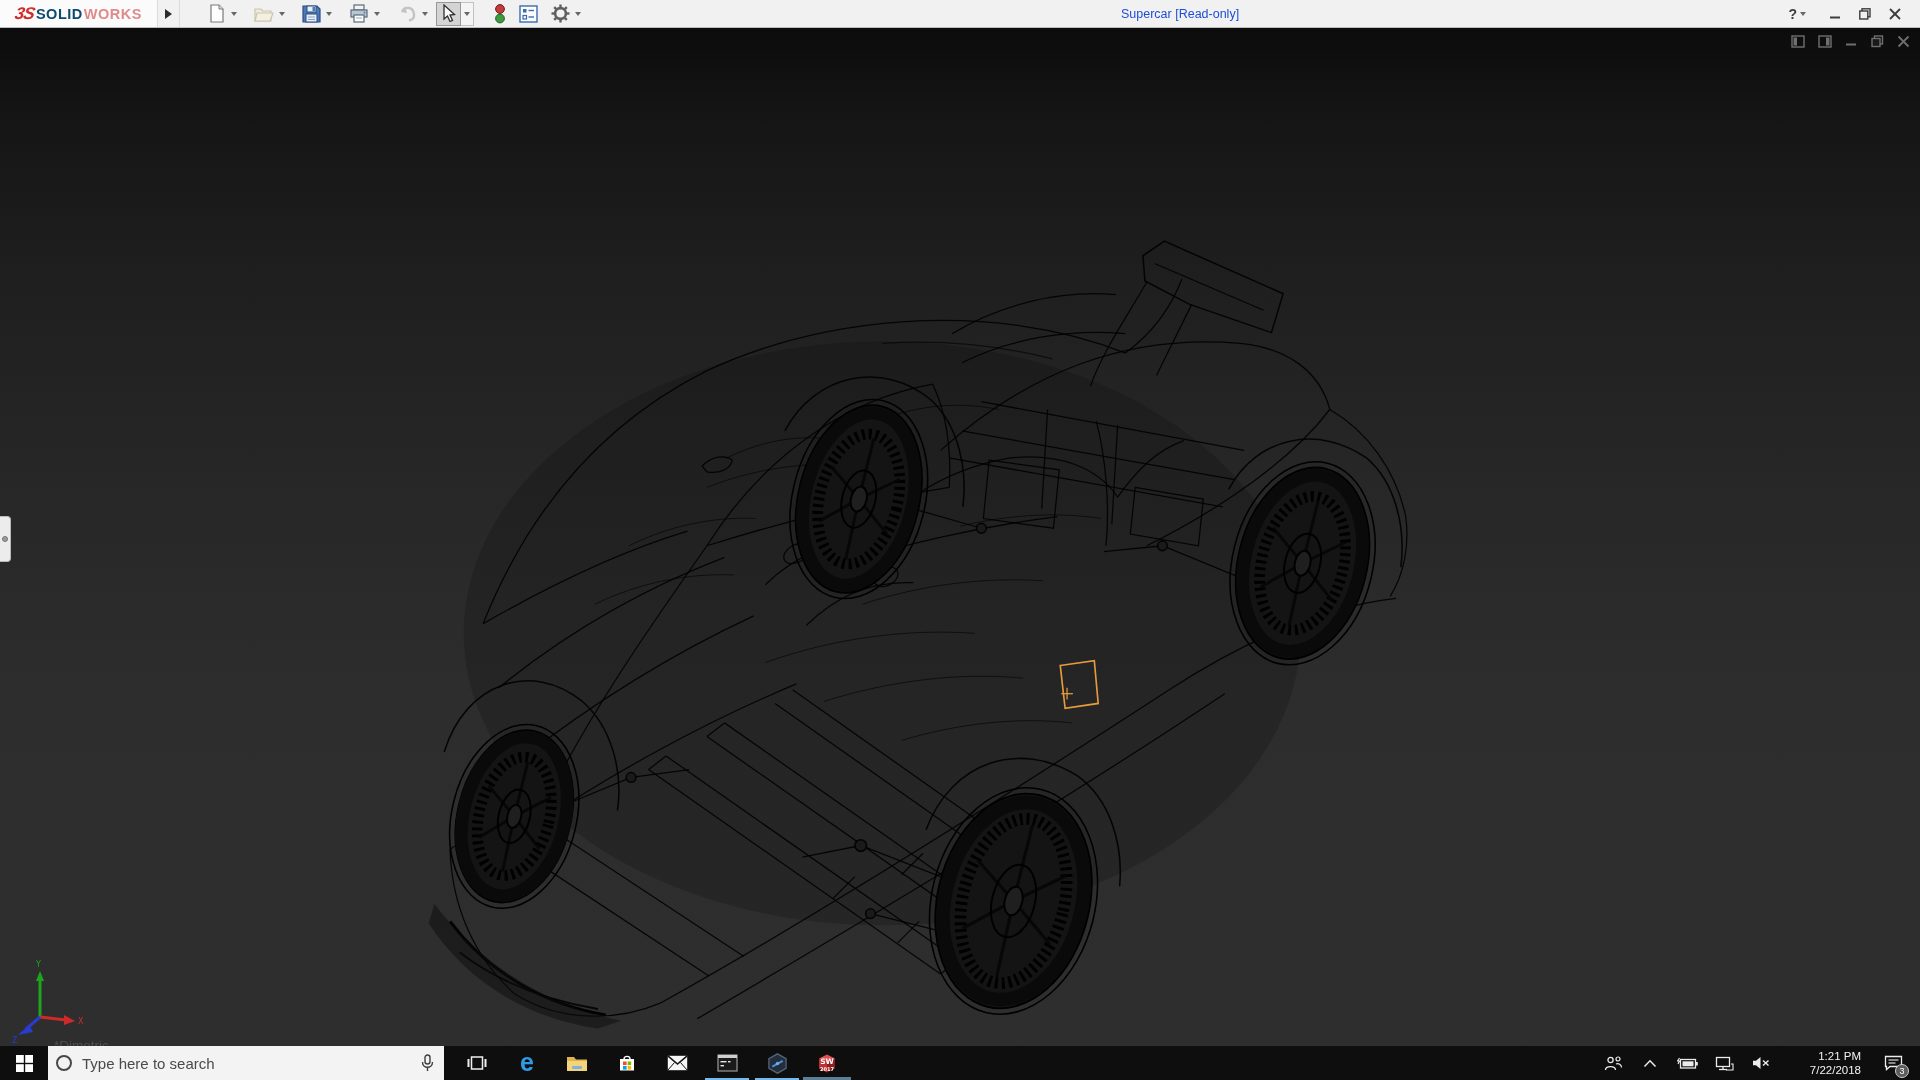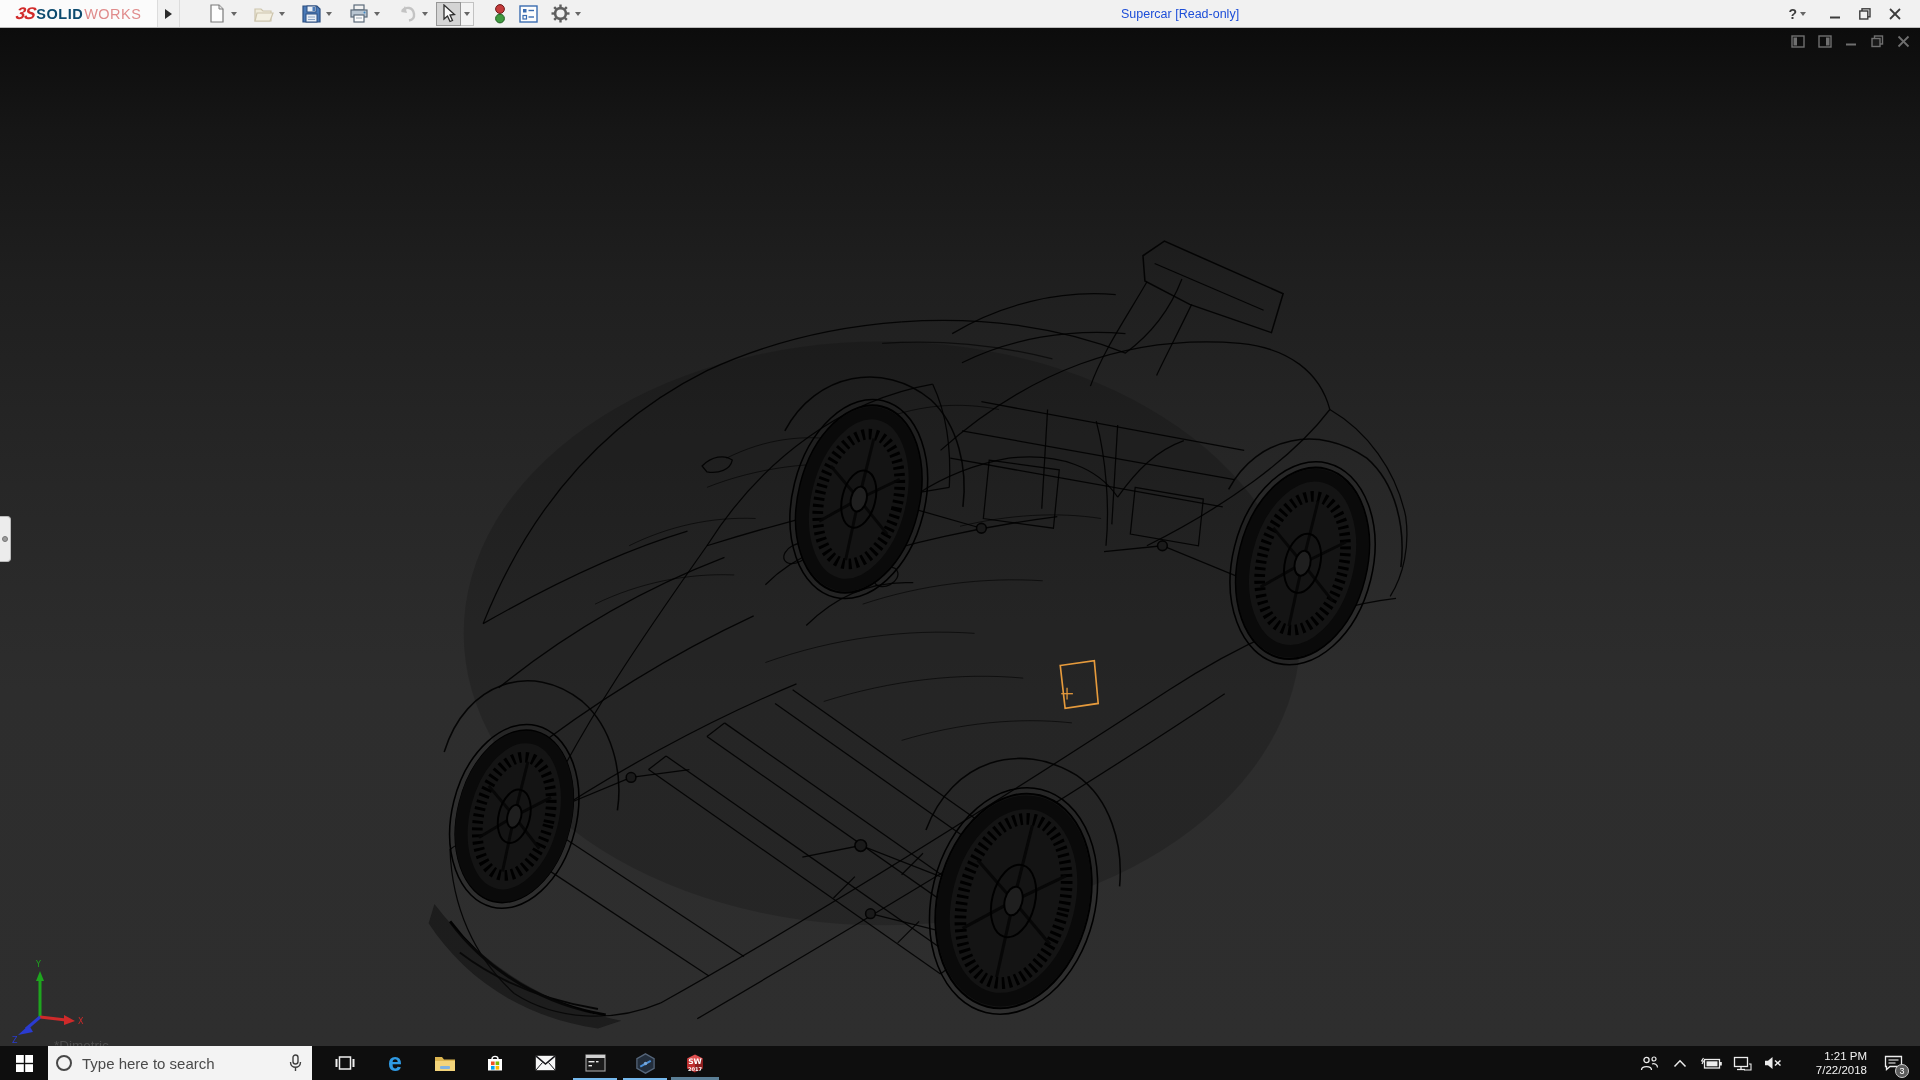--- a/index.html
+++ b/index.html
@@ -6,21 +6,21 @@
     font-family:"Liberation Sans","DejaVu Sans",sans-serif;-webkit-font-smoothing:antialiased;}
   *{box-sizing:border-box;}
 
   
   .titlebar{position:absolute;top:0;left:0;width:1920px;height:28px;background:#f1f1f1;
     border-bottom:1px solid #bdbdbd;display:flex;align-items:stretch;z-index:30;}
   .logo-area{width:158px;background:#fbfbfb;border-right:1px solid #dcdcdc;display:flex;
     align-items:center;justify-content:center;gap:2px;}
   .logo-mark{color:#d22b2b;font-weight:bold;font-style:italic;font-size:17px;letter-spacing:-1px;transform:skewX(-12deg);}
   .logo-bold{color:#0c4a6e;font-weight:bold;font-size:14.5px;letter-spacing:.5px;}
-  .logo-light{color:#e08b8b;font-weight:normal;font-size:14.5px;letter-spacing:.5px;margin-left:-1px;}
+  .logo-light{color:#e08b8b;font-weight:bold;font-size:14.5px;letter-spacing:.5px;margin-left:-1px;}
   .flyout-btn{width:22px;display:flex;align-items:center;justify-content:center;border-right:1px solid #dcdcdc;}
   .tri-right{width:0;height:0;border-top:5px solid transparent;border-bottom:5px solid transparent;border-left:7px solid #2b2b2b;}
   .tools{display:flex;align-items:center;margin-left:26px;gap:0;}
   .tbtn{height:24px;display:flex;align-items:center;padding:0 2px;}
   .tbtn svg{display:block;}
   .caret{width:0;height:0;border-left:3.5px solid transparent;border-right:3.5px solid transparent;
     border-top:4px solid #666;margin:0 6px 0 3px;}
   .tool-gap{width:9px;}
   .select-wrap{display:flex;align-items:stretch;height:24px;margin-left:2px;}
   .select-main{background:#d4d4d4;border:1px solid #979797;display:flex;align-items:center;padding:0 4px;}
@@ -43,29 +43,29 @@
   .flyout-tab .dot{position:absolute;left:2px;top:19px;width:6px;height:6px;border-radius:50%;
     background:#9b9b9b;border:1px solid #777;}
   .orientation-label{position:absolute;left:14px;top:1010px;font-size:13.5px;color:#4f4f4f;z-index:5;margin-left:40px;}
   .main-svg{position:absolute;top:0;left:0;z-index:1;}
   .triad-svg{position:absolute;left:0;top:905px;z-index:4;}
 
   
   .taskbar{position:absolute;left:0;bottom:0;width:1920px;height:34px;background:#0e0e0e;
     display:flex;align-items:stretch;z-index:40;}
   .start-btn{width:48px;display:flex;align-items:center;justify-content:center;}
-  .search-box{width:264px;background:#f3f3f3;display:flex;align-items:center;padding:0 10px 0 8px;gap:10px;}
+  .search-box{width:396px;background:#f3f3f3;display:flex;align-items:center;padding:0 10px 0 8px;gap:10px;}
   .search-ring{width:16px;height:16px;border:2px solid #474747;border-radius:50%;flex:none;}
   .search-text{font-size:15px;color:#4a4a4a;flex:1;white-space:nowrap;}
   .tb-slots{display:flex;align-items:stretch;margin-left:8px;}
   .tb-slot{width:50px;display:flex;align-items:center;justify-content:center;position:relative;}
   .run-line{position:absolute;bottom:0;left:3px;right:3px;height:2.5px;background:#76b9ed;}
   .run-line.active{background:#5b7f96;height:3px;left:1px;right:1px;}
   .edge-e{color:#2f9ae3;font-size:25px;font-weight:bold;line-height:1;margin-top:-2px;}
-  .tray{position:absolute;right:0;top:0;height:34px;display:flex;align-items:center;gap:9px;padding-right:12px;justify-content:center;}
+  .tray{position:absolute;right:0;top:0;height:34px;display:flex;align-items:center;gap:15px;padding-right:12px;justify-content:center;}
   .tray-ic{display:flex;align-items:center;justify-content:center;width:22px;height:34px;}
   .clock{width:72px;text-align:right;color:#f2f2f2;font-size:11.5px;line-height:1.25;margin:0 2px;}
   .action-wrap{position:relative;width:30px;height:34px;display:flex;align-items:center;justify-content:center;}
   .badge{position:absolute;right:-1px;bottom:2px;width:14px;height:14px;border-radius:50%;background:#5c5c5c;
     border:1px solid #cfcfcf;color:#fff;font-size:9px;display:flex;align-items:center;justify-content:center;}
 </style>
 </head>
 <body>
 
 <div class="titlebar">

